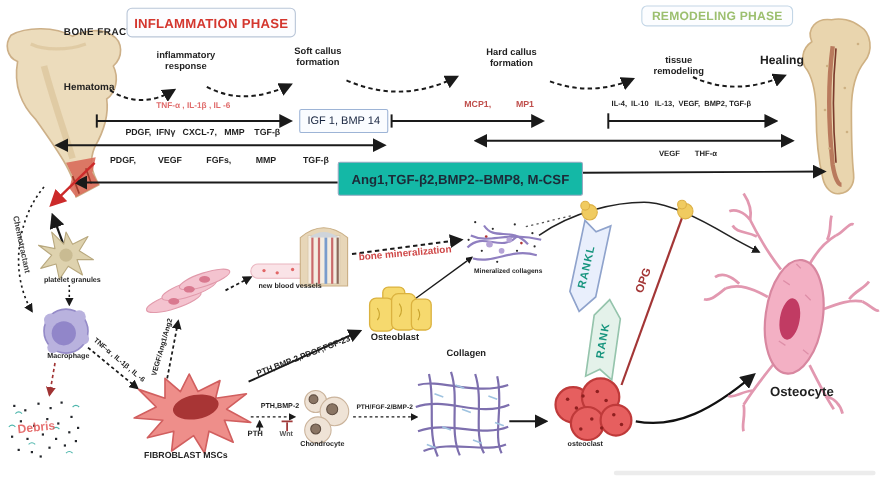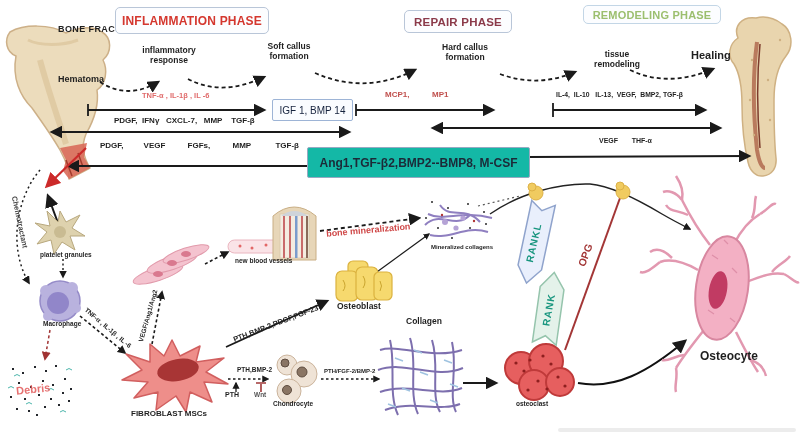--- a/index.html
+++ b/index.html
@@ -13,21 +13,21 @@
   .phasebox{position:absolute;display:flex;align-items:center;justify-content:center;
             background:#fcfdff;border:1.5px solid #b9c6d8;border-radius:5px;
             font-weight:800;letter-spacing:.2px;}
   .medbox{position:absolute;display:flex;align-items:center;justify-content:center;
           background:#fafcff;border:1.2px solid #9db4d6;border-radius:2px;
           font-weight:400;color:#16233e;}
   .angbox{position:absolute;display:flex;align-items:center;justify-content:center;
           background:#14b8a6;border:1.2px solid #97a9c2;border-radius:2px;
           font-weight:700;color:#1c2a38;}
   .red1{color:#e06c6c;}
-  .red2{color:#c0504d;}
+  .red2{color:#c0504d;margin-left:37px;}
   .redbig{color:#cf4747;}
   .teal{color:#17957e;}
   .maroon{color:#a33636;}
   .wm{position:absolute;left:558px;top:428px;width:238px;height:4px;background:#ececec;border-radius:2px;}
 </style>
 </head>
 <body>
 
 <div class="canvas">
 
@@ -326,21 +326,20 @@
       </g>
       <ellipse cx="722" cy="288" rx="26" ry="52" fill="#f3b0c4" stroke="#d887a0" stroke-width="2" transform="rotate(8 722 288)"></ellipse>
       <ellipse cx="718" cy="290" rx="9" ry="19" fill="#c13b63" transform="rotate(10 718 290)"></ellipse>
       <path d="M712,255 l6,4 M732,268 l5,5 M708,310 l6,4 M730,318 l5,4 M724,240 l4,4" stroke="#de8fa8" stroke-width="1.2" fill="none"></path>
     </g>
   </svg>
 
   <div class="lbl b" style="left:10px;top:24px;font-size:9px;letter-spacing:.4px;padding-left:48px;">BONE FRACTURE</div>
 
   <div class="phasebox" style="left:115px;top:7px;width:152px;height:25px;font-size:12px;color:#d4372f;">INFLAMMATION PHASE</div>
-  <div class="phasebox" style="left:404px;top:10px;width:106px;height:21px;font-size:11.5px;color:#8b3a4a;">REPAIR PHASE</div>
   <div class="phasebox" style="left:583px;top:5px;width:136px;height:17px;font-size:11px;color:#9cbf6f;border-color:#c3d6e6;">REMODELING PHASE</div>
 
   <div class="lbl sb" style="left:58px;top:74px;font-size:9px;">Hematoma</div>
   <div class="lbl sb c" style="left:138px;top:46px;width:62px;font-size:8.5px;">inflammatory
 response</div>
   <div class="lbl sb c" style="left:260px;top:42px;width:58px;font-size:8.5px;">Soft callus
 formation</div>
   <div class="lbl sb c" style="left:436px;top:43px;width:58px;font-size:8.5px;">Hard callus
 formation</div>
   <div class="lbl sb c" style="left:588px;top:50px;width:58px;font-size:8.5px;">tissue

